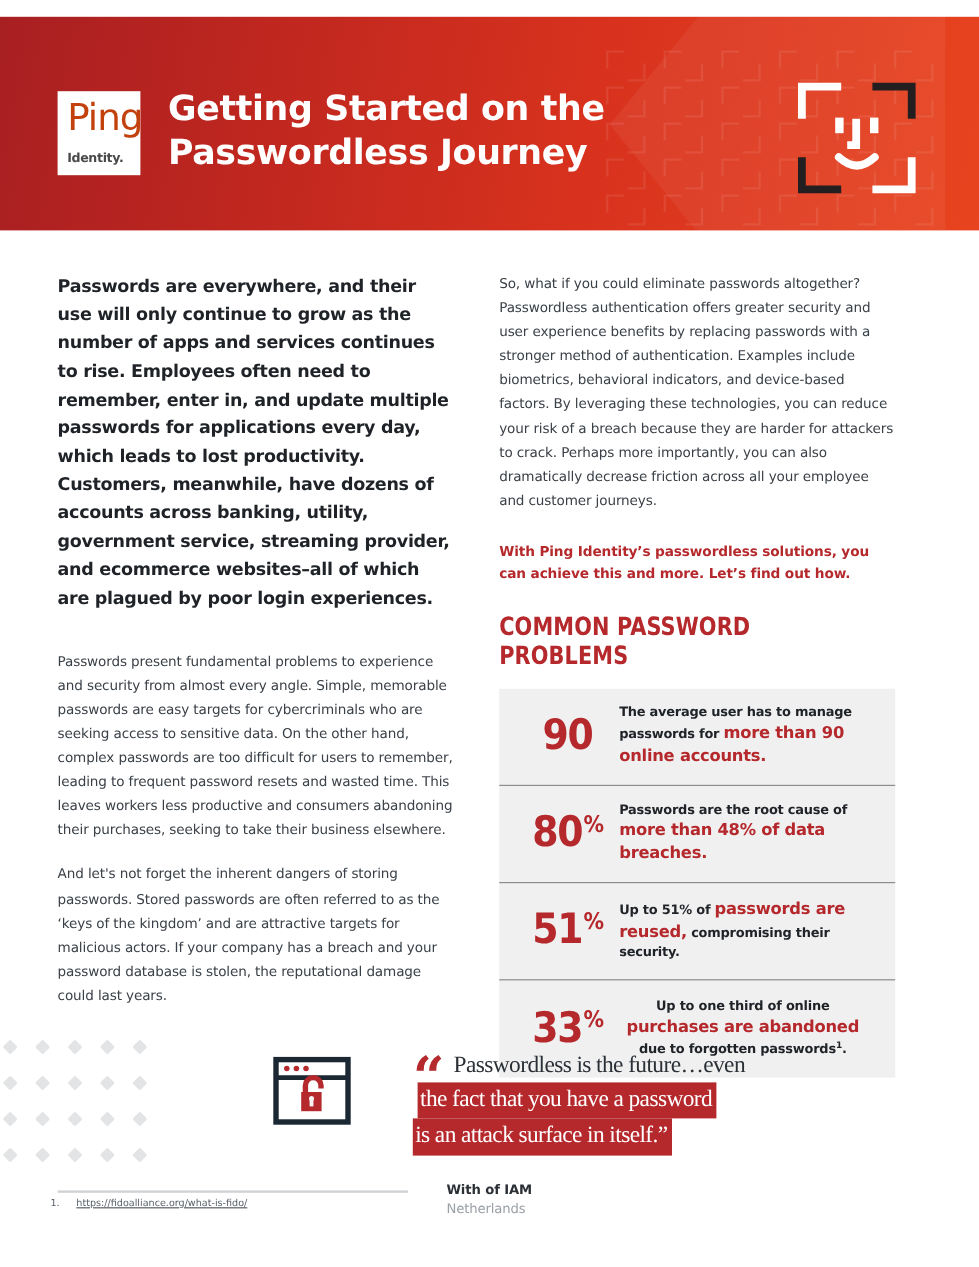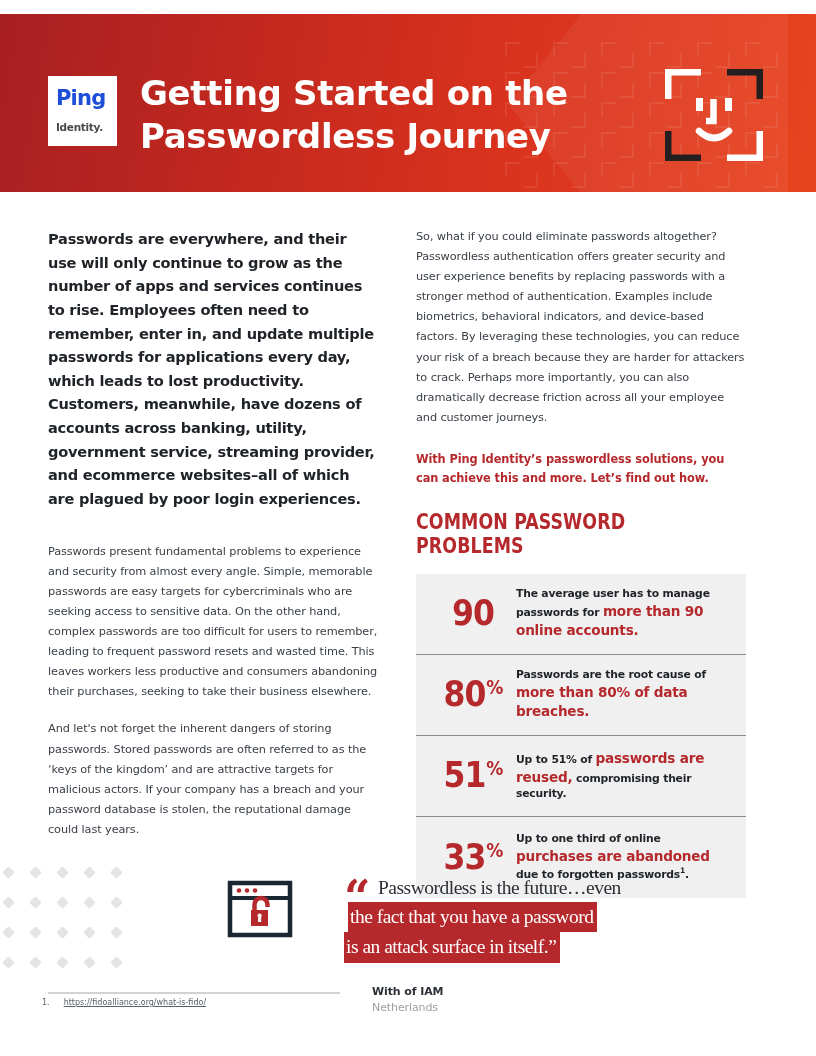--- a/index.html
+++ b/index.html
@@ -65,23 +65,23 @@
     width: 69px;
     height: 70px;
     background: #ffffff;
     display: flex;
     flex-direction: column;
     justify-content: center;
     padding-left: 8px;
   }
   .logo-ping {
     font-family: "DejaVu Sans", sans-serif;
-    font-weight: bold;
-    font-size: 21px;
-    color: #1d4ed8;
+    font-weight: normal;
+    font-size: 31px;
+    color: #c2410c;
     line-height: 0.92;
     letter-spacing: -0.8px;
   }
   .logo-identity {
     font-family: "DejaVu Sans", sans-serif;
     font-weight: bold;
     font-size: 10.5px;
     color: #4a4a4a;
     line-height: 1;
     letter-spacing: -0.3px;
@@ -89,21 +89,21 @@
   }
 
   .header-title {
     position: absolute;
     left: 140px;
     top: 58px;
     width: 450px;
     color: #ffffff;
     font-family: "DejaVu Sans", sans-serif;
     font-weight: bold;
-    font-size: 34px;
+    font-size: 29px;
     line-height: 1.26;
     letter-spacing: -0.3px;
   }
 
   .faceid {
     position: absolute;
     left: 665px;
     top: 55px;
     width: 98px;
     height: 92px;
@@ -170,21 +170,21 @@
     width: 330px;
     background: #f0f0f0;
   }
   .stat-row {
     display: flex;
     align-items: center;
     padding: 13px 24px 13px 14px;
     min-height: 81px;
     border-bottom: 1.5px solid #8c8c8c;
   }
-  .stat-row:last-child { border-bottom: none; }
+  .stat-row:last-child { border-bottom: none; text-align: center; }
 
   .stat-num {
     font-family: "DejaVu Sans Condensed", "DejaVu Sans", sans-serif;
     font-weight: bold;
     font-size: 35px;
     color: #b5282c;
     line-height: 1;
     width: 86px;
     flex-shrink: 0;
     display: flex;
@@ -439,21 +439,21 @@
           <div class="stat-num">
             <span>90</span>
           </div>
           <div class="stat-text"><span>The average user has to manage passwords for </span><span class="hl">more than 90 online accounts.</span></div>
         </div>
         <div class="stat-row">
           <div class="stat-num">
             <span>80</span>
             <span class="stat-pct">%</span>
           </div>
-          <div class="stat-text"><span>Passwords are the root cause of </span><span class="hl">more than 80% of data breaches.</span></div>
+          <div class="stat-text"><span>Passwords are the root cause of </span><span class="hl">more than 48% of data breaches.</span></div>
         </div>
         <div class="stat-row">
           <div class="stat-num">
             <span>51</span>
             <span class="stat-pct">%</span>
           </div>
           <div class="stat-text"><span>Up to 51% of </span><span class="hl">passwords are reused,</span><span> compromising their security.</span></div>
         </div>
         <div class="stat-row">
           <div class="stat-num">

